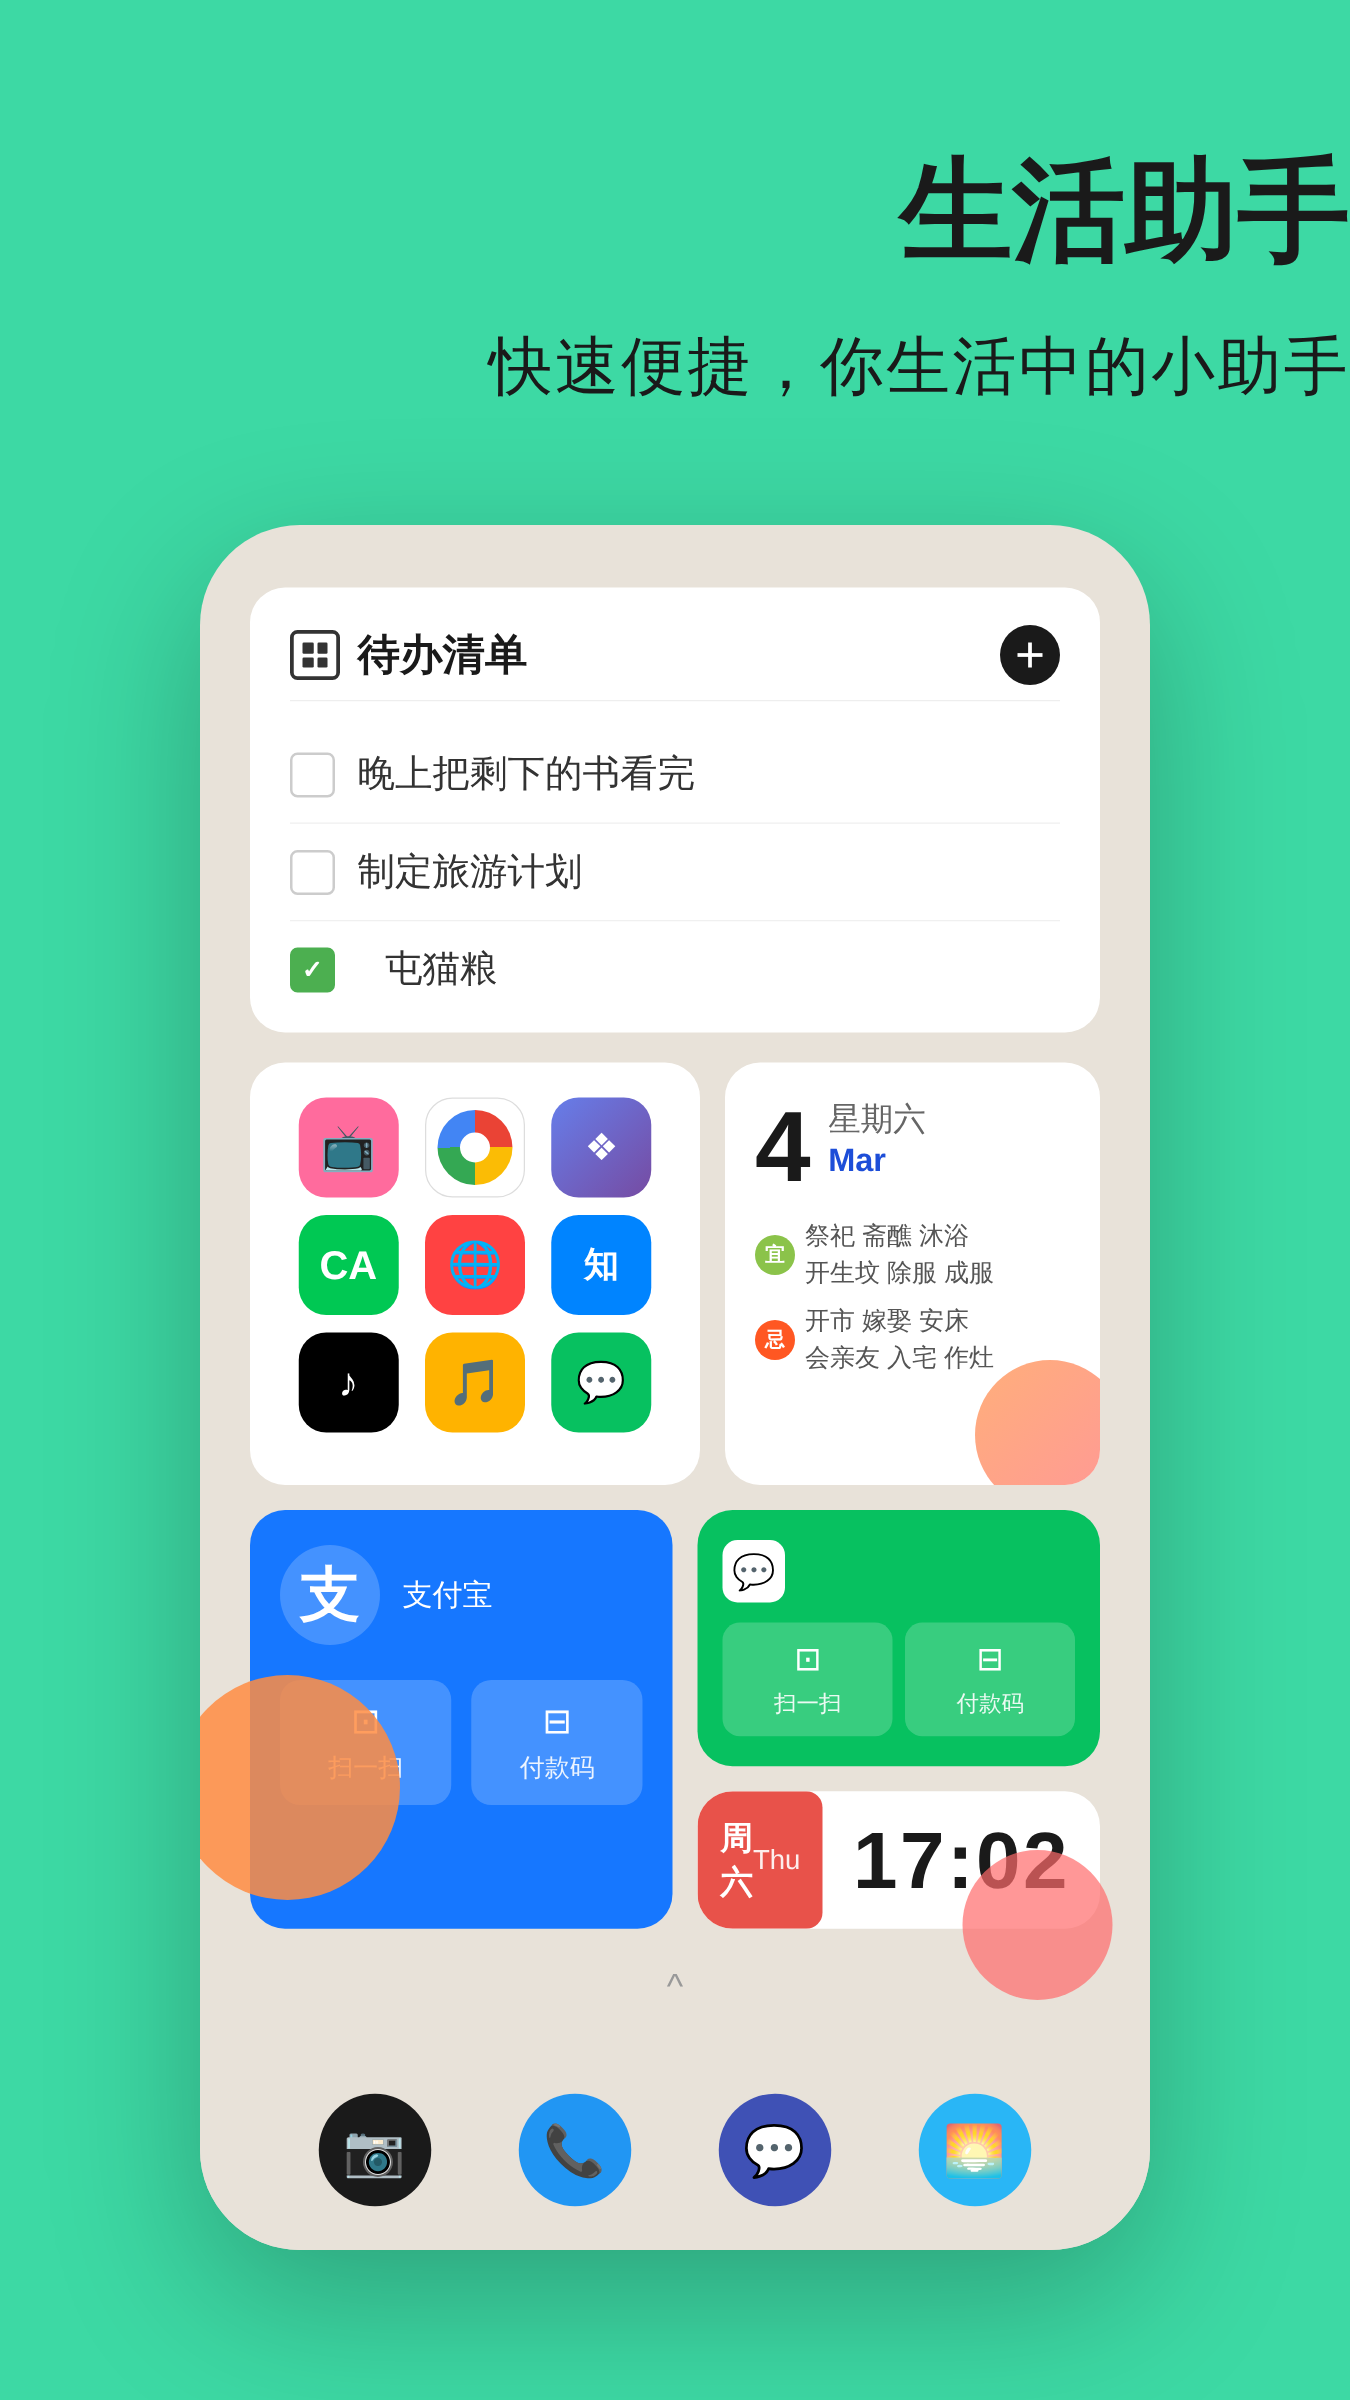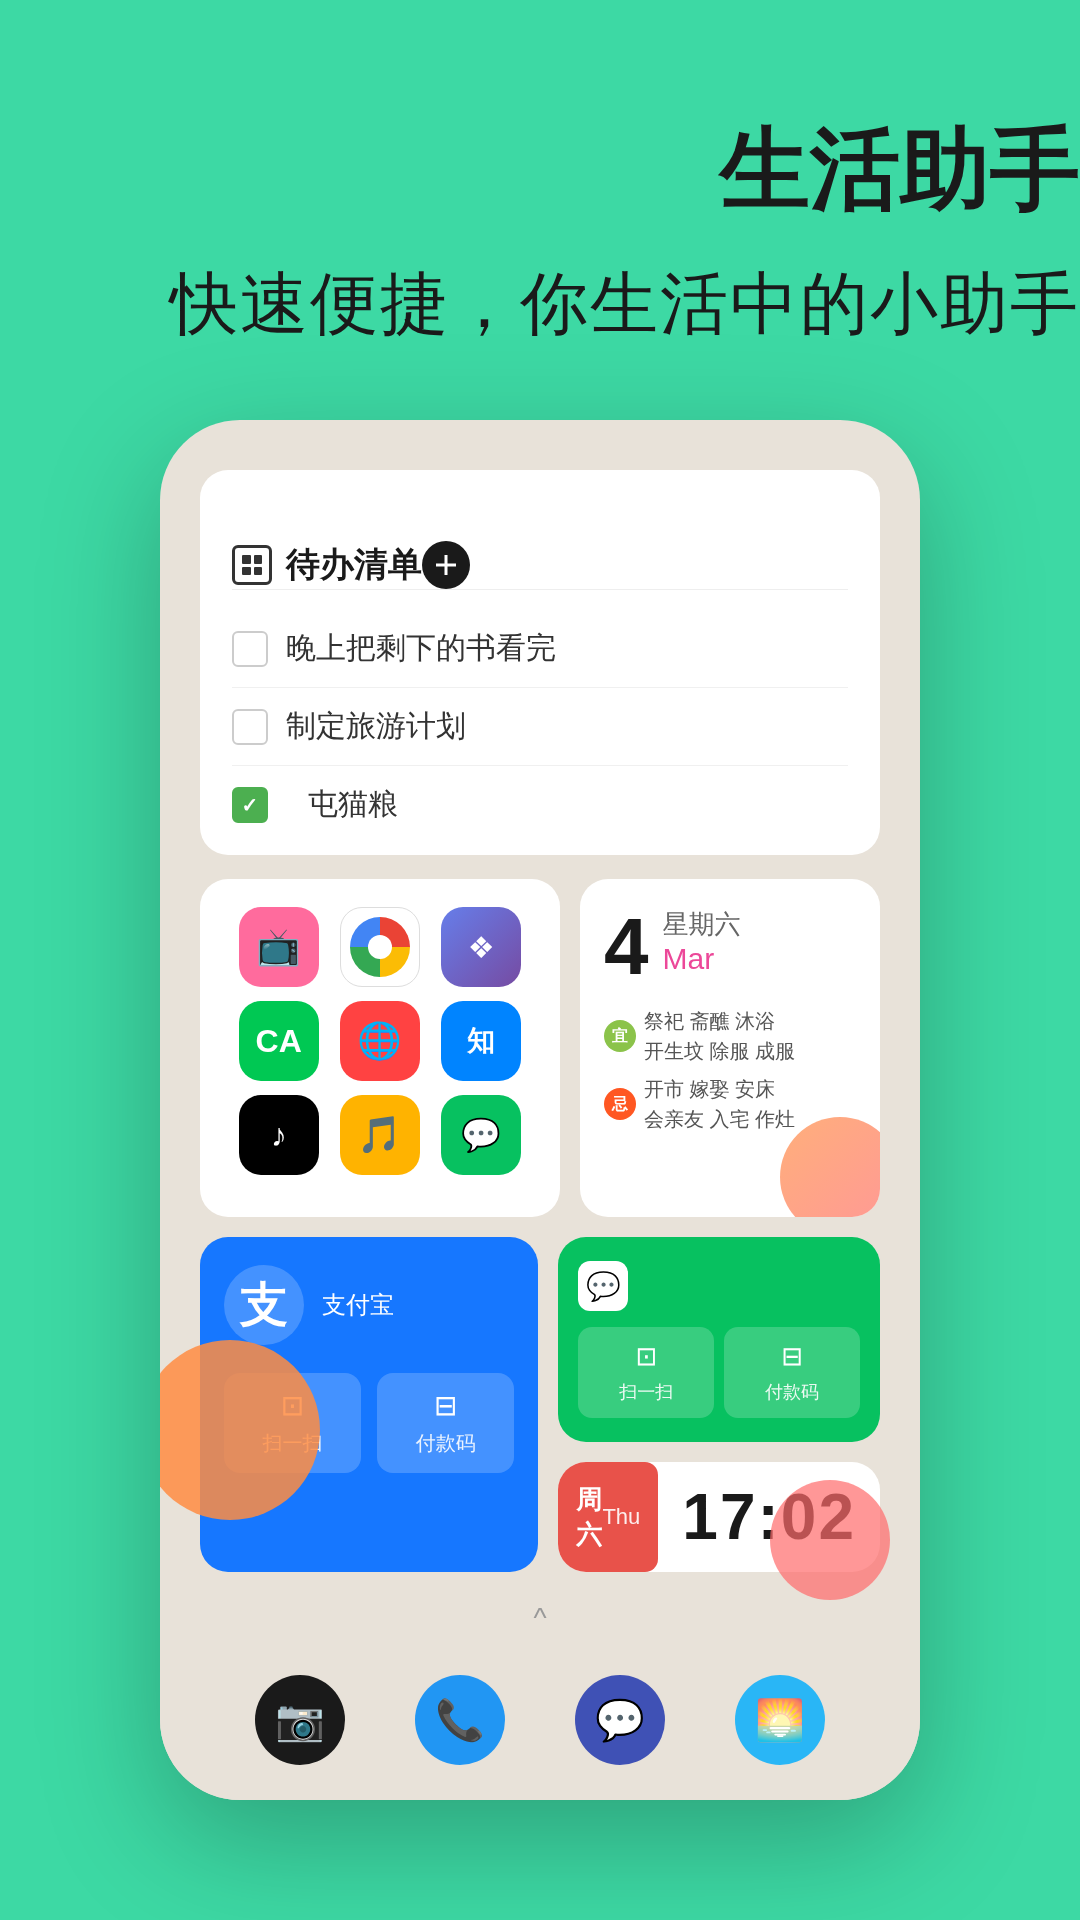--- a/index.html
+++ b/index.html
@@ -22,21 +22,21 @@
 
     .main-title {
       font-size: 90px;
       font-weight: 900;
       color: #1a1a1a;
       line-height: 1.1;
       margin-bottom: 40px;
     }
 
     .subtitle {
-      font-size: 68px;
+      font-size: 51px;
       font-weight: 400;
       color: #1a1a1a;
       letter-spacing: 2px;
     }
 
     
     .phone-mockup {
       position: absolute;
       top: 420px;
       left: 50%;
@@ -77,25 +77,24 @@
     .todo-widget {
       background: white;
       border-radius: 28px;
       padding: 30px 32px;
       margin-bottom: 24px;
     }
 
     .todo-header {
       display: flex;
       align-items: center;
-      justify-content: flex-start;
+      justify-content: space-between;
       margin-bottom: 20px;
-      padding-bottom: 0;
+      padding-bottom: 12px;
       border-bottom: 1px solid #eee;
-      margin-top: 41px;
     }
 
     .todo-header-left {
       display: flex;
       align-items: center;
       gap: 14px;
     }
 
     .todo-icon {
       width: 40px;
@@ -271,23 +270,23 @@
       margin-bottom: 14px;
     }
 
     .cal-weekday {
       font-size: 26px;
       color: #666;
       font-weight: 500;
     }
 
     .cal-month {
-      font-size: 30px;
-      color: #ec4899;
-      font-weight: 400;
+      font-size: 26px;
+      color: #1d4ed8;
+      font-weight: 700;
     }
 
     .cal-top-row {
       display: flex;
       align-items: flex-start;
       gap: 14px;
       margin-bottom: 16px;
     }
 
     .cal-auspicious {

